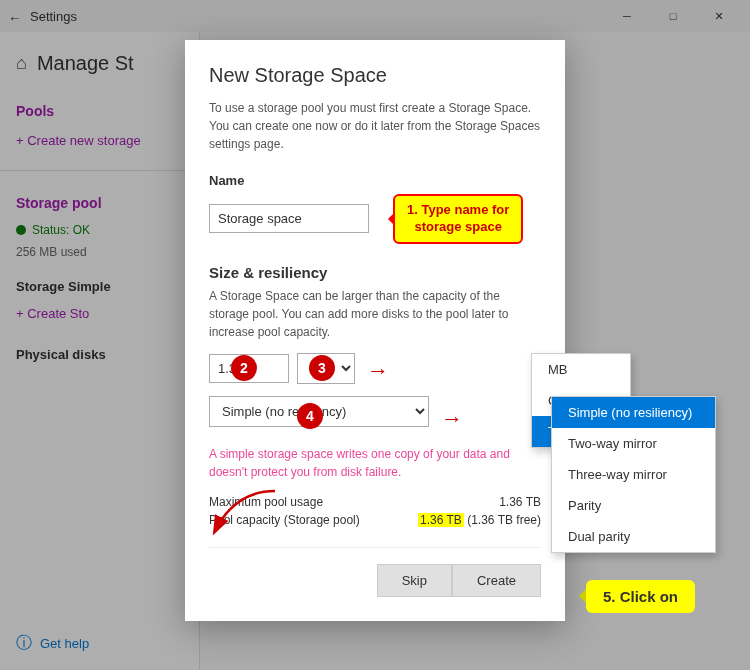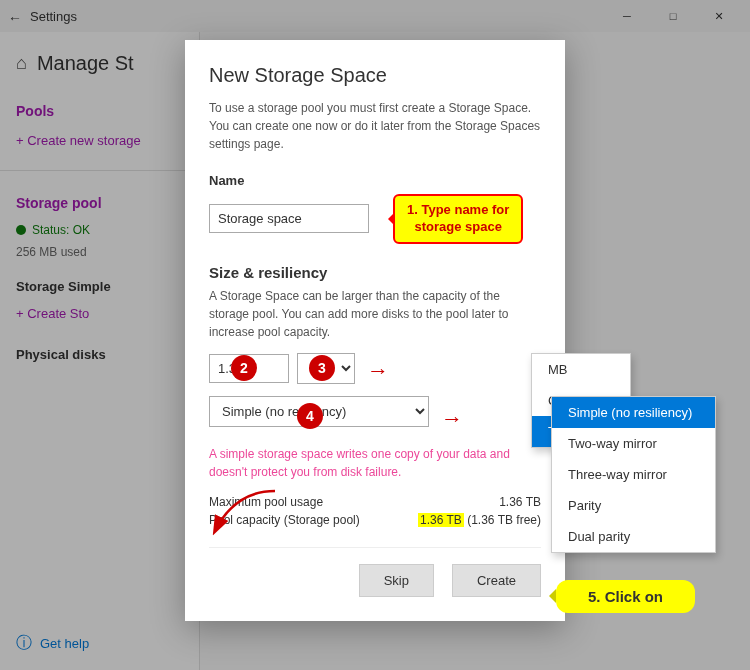--- a/index.html
+++ b/index.html
@@ -296,21 +296,21 @@
     }
 
     .pool-highlight {
       background: #ffff00;
       padding: 0 2px;
     }
 
     .dialog-buttons {
       display: flex;
       justify-content: flex-end;
-      gap: 18px;
+      gap: 0;
       border-top: 1px solid #eee;
       padding-top: 16px;
     }
 
     .btn-secondary {
       padding: 8px 24px;
       background: #e0e0e0;
       border: 1px solid #ccc;
       font-size: 13px;
       cursor: pointer;
@@ -368,22 +368,22 @@
       background: white;
       border: 1px solid #ccc;
       box-shadow: 2px 4px 8px rgba(0,0,0,0.2);
       z-index: 50;
       min-width: 160px;
     }
 
     
     .click-callout {
       background: #ffff00;
-      border-radius: 12px;
-      padding: 8px 32px;
+      border-radius: 6px;
+      padding: 8px 17px;
       font-size: 15px;
       font-weight: 700;
       color: #333;
       position: absolute;
       z-index: 200;
     }
 
     .step-callout {
       background: #ffff00;
       border: 2px solid #ff0000;

